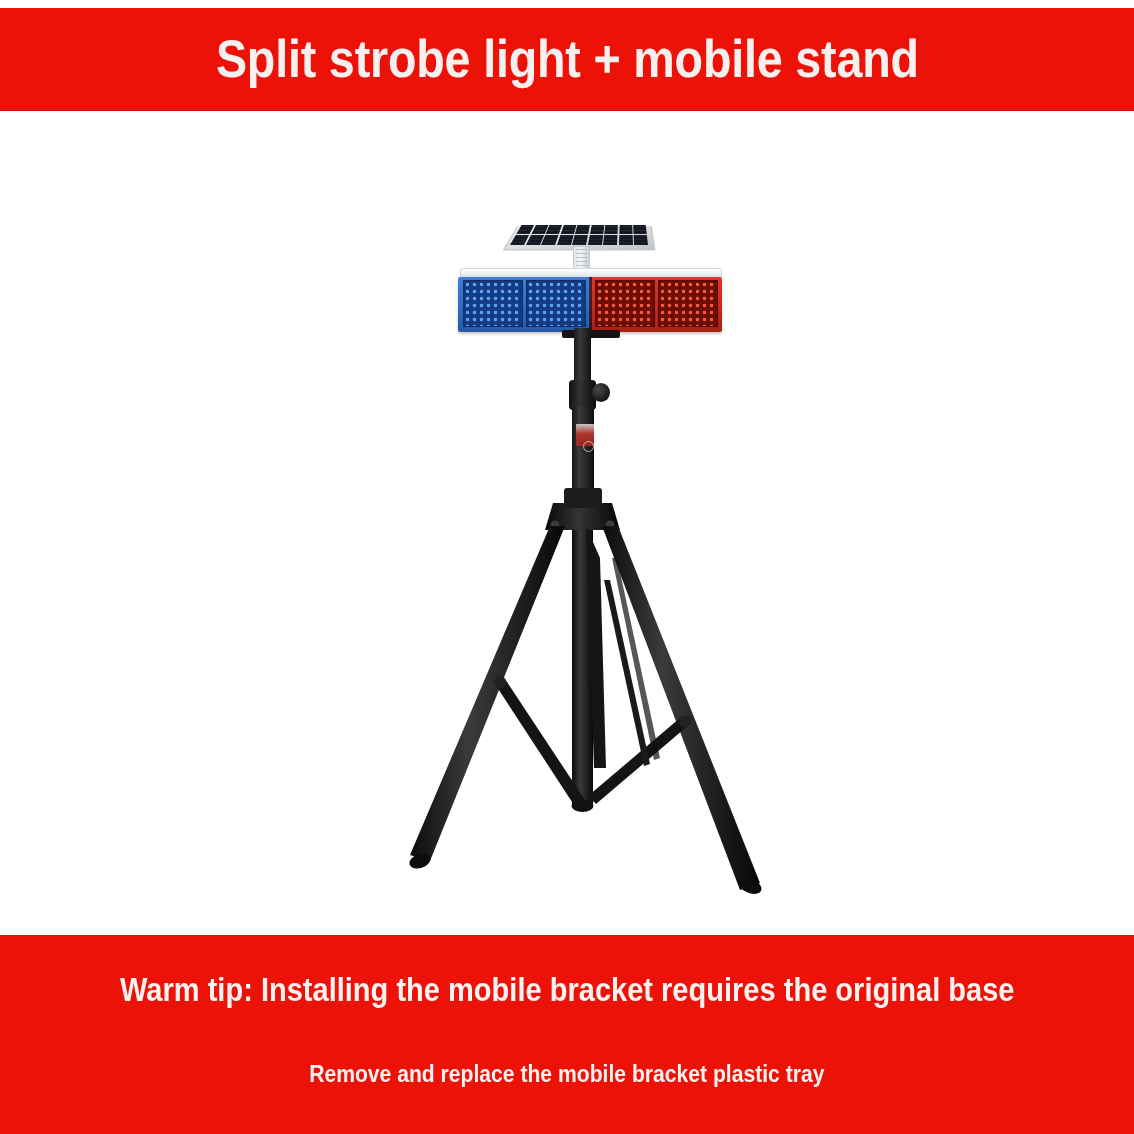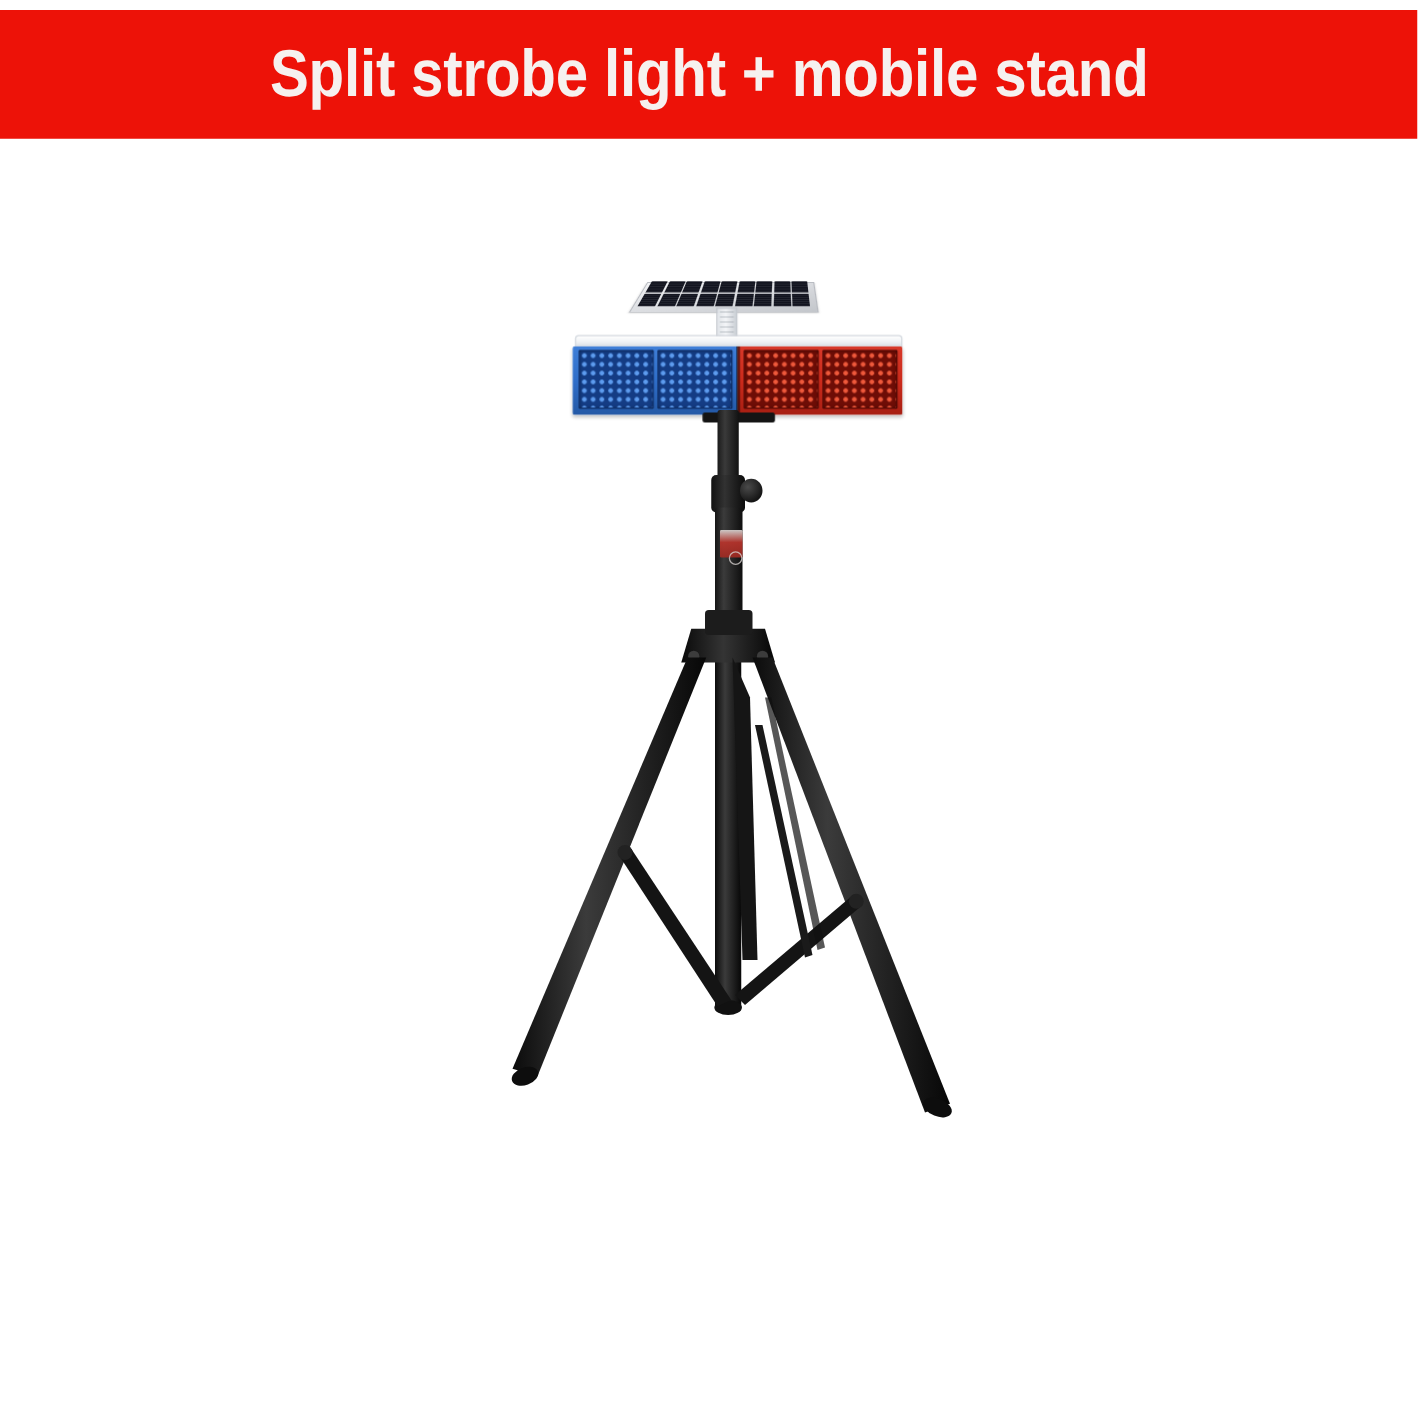--- a/index.html
+++ b/index.html
@@ -411,14 +411,18 @@
         <path d="M680 590 L690 596 L596 676 L588 668 Z" fill="#141414"></path>
         <circle cx="685" cy="593" r="6" fill="#222222"></circle>
 
         <path d="M604 452 L610 452 L650 636 L644 638 Z" fill="#1a1a1a"></path>
         <path d="M612 430 L617 430 L660 630 L654 632 Z" fill="#101010" opacity="0.7"></path>
       </svg>
 
     </div>
   </div>
 
+  <div class="banner banner-bottom">
+    <div class="tip-primary">Warm tip: Installing the mobile bracket requires the original base</div>
+    <div class="tip-secondary">Remove and replace the mobile bracket plastic tray</div>
+  </div>
 
 </div>
 
 </body></html>

